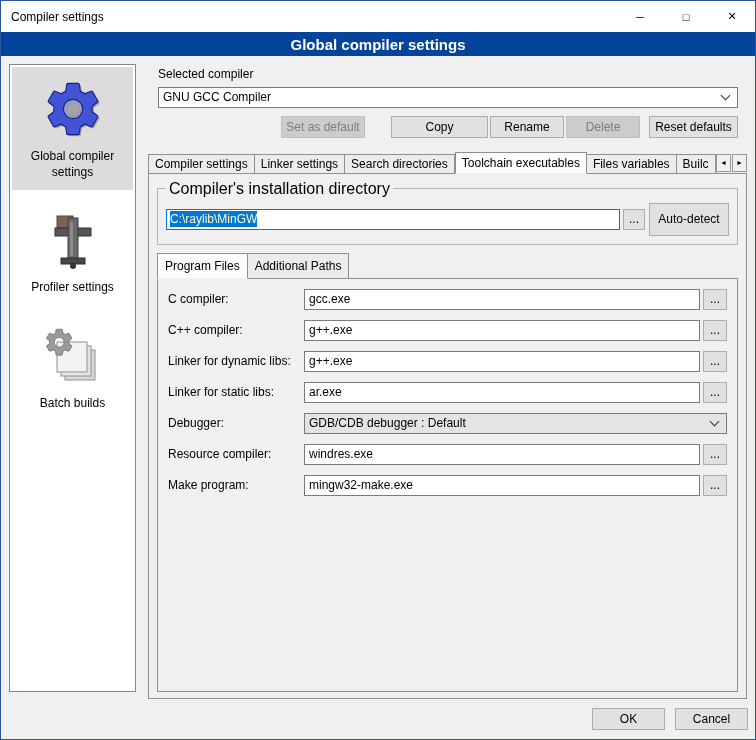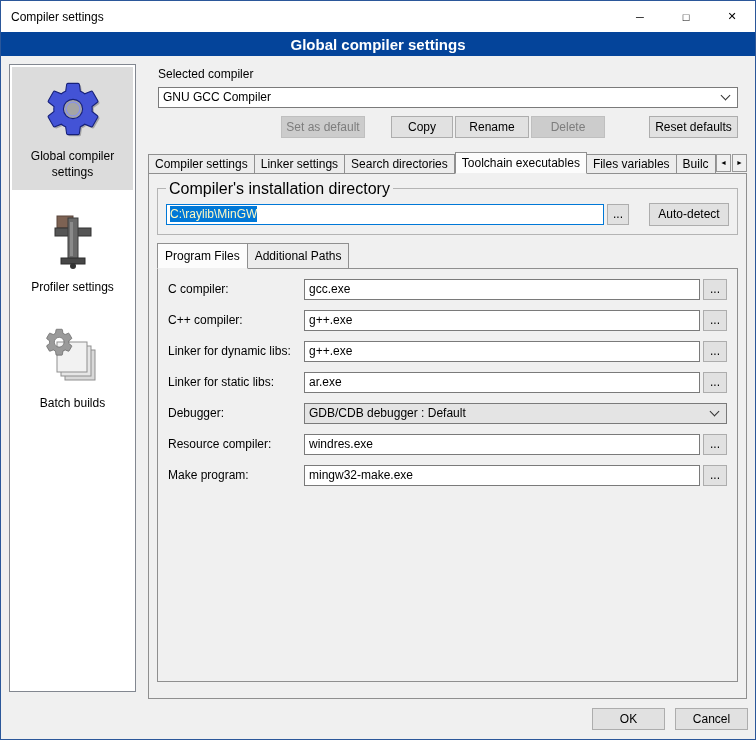--- a/index.html
+++ b/index.html
@@ -33,21 +33,21 @@
   .combo { height:21px; background:#fff; border:1px solid #7a7a7a; display:flex; align-items:center; padding:0 4px; white-space:nowrap; overflow:hidden; }
   .combo-main { margin:5px 9px 0 12px; }
   .chev-box { margin-left:auto; width:16px; display:flex; justify-content:center; align-items:center; flex:0 0 16px; }
   .chev { width:7px; height:7px; border-right:1px solid #333; border-bottom:1px solid #333; transform:rotate(45deg); margin-top:-4px; }
 
   button { font-family:inherit; font-size:12px; background:#e1e1e1; border:1px solid #adadad; height:22px; cursor:default; }
   button:disabled { background:#cccccc; border-color:#bfbfbf; color:#7d7d7d; }
 
   .btn-row { display:flex; align-items:center; margin:8px 9px 0 12px; }
   .btn-setdef { width:84px; margin-left:123px; }
-  .btn-copy { width:62px; margin-left:26px; }
+  .btn-copy { width:97px; margin-left:26px; }
   .btn-rename { width:74px; margin-left:2px; }
   .btn-delete { width:74px; margin-left:2px; }
   .btn-reset { width:89px; margin-left:auto; }
 
   
   .tabbar { display:flex; align-items:flex-end; margin:13px 0 0 2px; height:22px; position:relative; z-index:2; }
   .tab { height:19px; background:#ececec; border:1px solid #8f8f8f; border-bottom:none; padding:0 6px; display:flex; align-items:center; white-space:nowrap; }
   .tab + .tab { border-left:none; }
   .tab.active { height:22px; background:#fcfcfc; border:1px solid #8f8f8f; border-bottom:1px solid #f0f0f0; margin-bottom:-1px; z-index:3; }
   .tab.clipped { max-width:40px; overflow:hidden; }
@@ -56,21 +56,21 @@
 
   .tab-panel { border:1px solid #8f8f8f; background:#f0f0f0; height:528px; margin-left:2px; position:relative; z-index:1; padding:6px 8px; }
 
   
   fieldset.groupbox { border:1px solid #b4b4b4; padding:3px 8px 8px; margin:0; }
   legend { padding:0 3px; font-size:16px; }
   .dir-row { display:flex; align-items:center; margin-top:2px; }
   .dir-input { flex:1 1 auto; height:21px; border:1px solid #0078d7; background:#fff; display:flex; align-items:center; padding:0 3px; overflow:hidden; white-space:nowrap; min-width:0; }
   .dir-input .sel { background:#0078d7; color:#fef9c3; padding:1px 0; }
   .btn-browse-dir { width:22px; height:21px; margin-left:3px; flex:0 0 22px; }
-  .btn-autodetect { width:80px; height:23px; margin-left:20px; flex:0 0 80px; }
+  .btn-autodetect { width:80px; height:33px; margin-left:4px; flex:0 0 80px; }
   .note { margin-top:5px; color:#9c2b23; white-space:nowrap; overflow:hidden; }
 
   
   .subtabbar { display:flex; align-items:flex-end; margin-top:12px; height:21px; position:relative; z-index:2; }
   .subtab { height:18px; background:#ececec; border:1px solid #8f8f8f; border-bottom:none; padding:12px 7px; display:flex; align-items:center; }
   .subtab + .subtab { border-left:none; }
   .subtab.active { height:21px; background:#fcfcfc; border:1px solid #8f8f8f; border-bottom:1px solid #f0f0f0; margin-bottom:-1px; z-index:3; }
   .subpanel { border:1px solid #8f8f8f; background:#f0f0f0; height:414px; padding:10px; position:relative; z-index:1; }
 
   .field-row { display:flex; align-items:center; margin-bottom:10px; }

